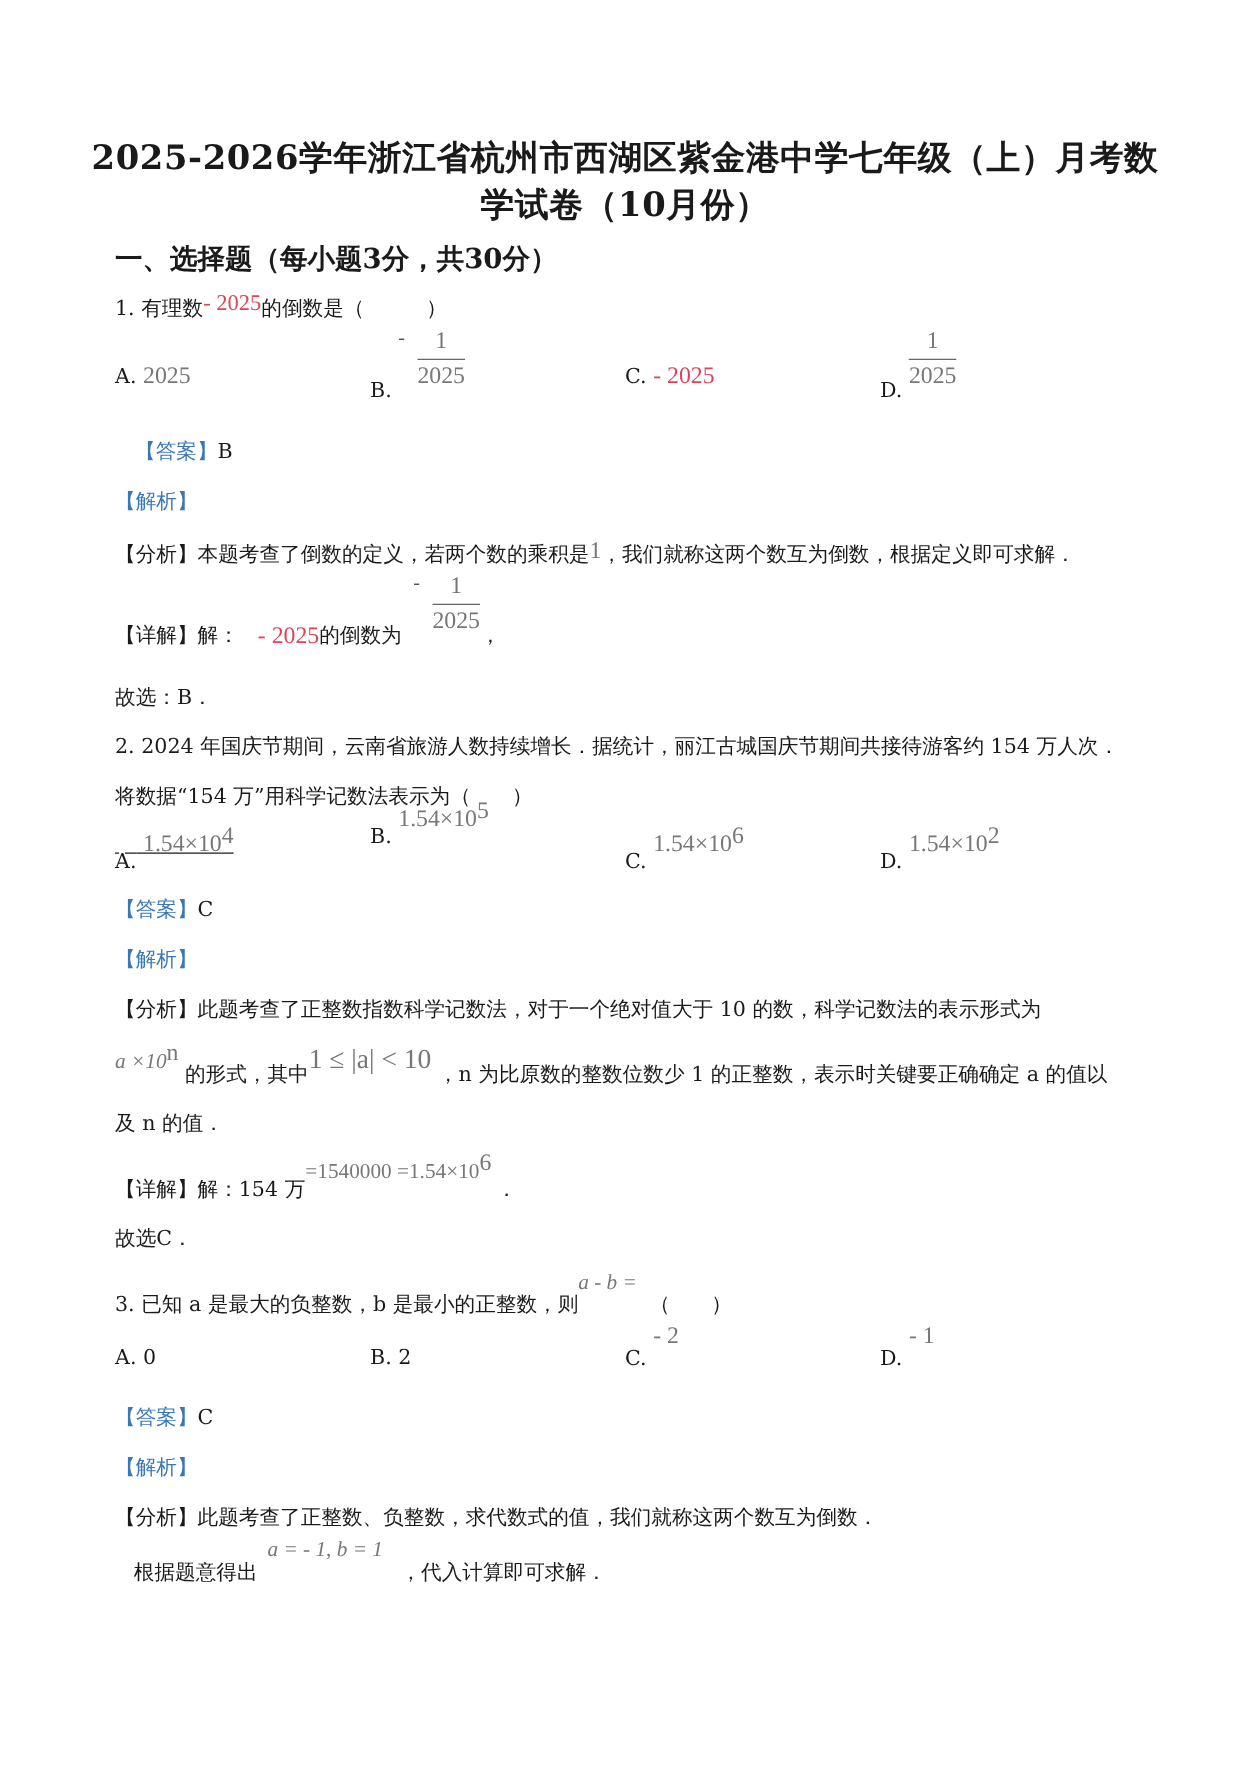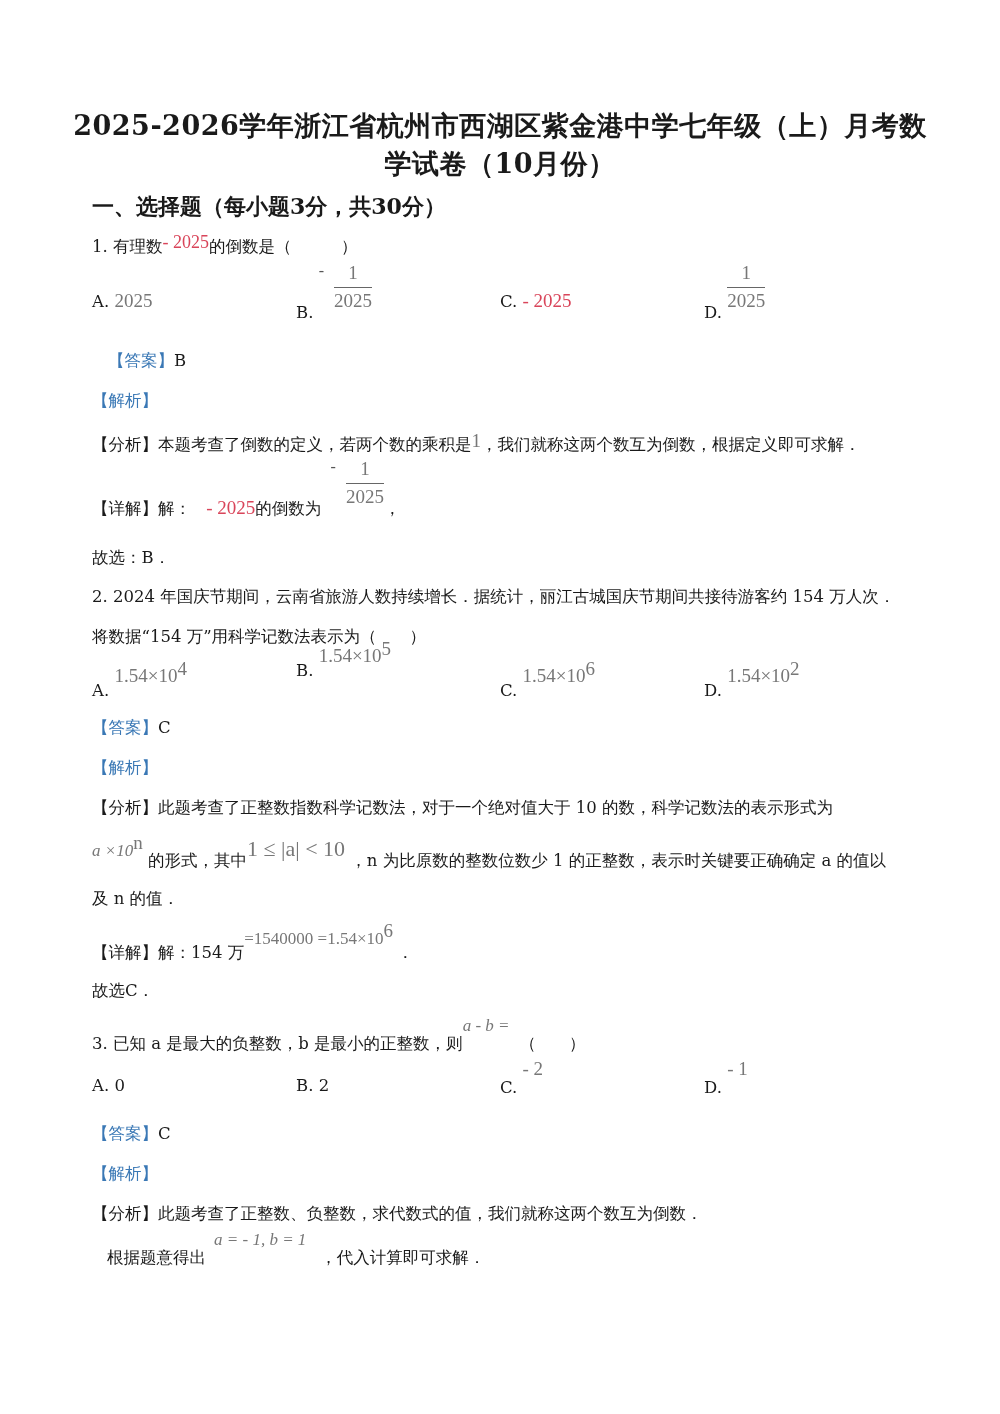--- a/index.html
+++ b/index.html
@@ -59,21 +59,21 @@
   <span class="minus" style="margin-left:4px;">-</span><span class="frac">
       <span class="num">1</span>
       <span class="bar"></span>
       <span>2025</span>
     </span><span style="vertical-align:-26px;">，</span>
 </div>
 <div class="abs txt" style="left:92px; top:547px;">故选：B．</div>
 
 <div class="abs txt" style="left:92px; top:586px;">2. 2024 年国庆节期间，云南省旅游人数持续增长．据统计，丽江古城国庆节期间共接待游客约 154 万人次．</div>
 <div class="abs txt" style="left:92px; top:626px;">将数据“154 万”用科学记数法表示为（　　）</div>
-<div class="abs txt" style="left:92px; top:658px;"><span style="vertical-align:-14px;">A.</span> <span class="math">1.54×10</span><sup class="math">4</sup></div>
+<div class="abs txt" style="left:92px; top:658px;text-decoration:underline;"><span style="vertical-align:-14px;">A.</span> <span class="math">1.54×10</span><sup class="math">4</sup></div>
 <div class="abs txt" style="left:296px; top:638px;text-align:right;"><span style="vertical-align:-14px;">B.</span> <span class="math">1.54×10</span><sup class="math">5</sup></div>
 <div class="abs txt" style="left:500px; top:658px;"><span style="vertical-align:-14px;">C.</span> <span class="math">1.54×10</span><sup class="math">6</sup></div>
 <div class="abs txt" style="left:704px; top:658px;"><span style="vertical-align:-14px;">D.</span> <span class="math">1.54×10</span><sup class="math">2</sup></div>
 
 <div class="abs txt" style="left:92px; top:717px;"><span class="blue">【答案】</span><span>C</span></div>
 <div class="abs txt blue" style="left:92px; top:757px;">【解析】</div>
 <div class="abs txt" style="left:92px; top:797px;"><span>【分析】</span><span>此题考查了正整数指数科学记数法，对于一个绝对值大于 10 的数，科学记数法的表示形式为</span></div>
 <div class="abs txt" style="left:92px; top:832px;">
   <span class="math it" style="font-size:17px;">a ×10</span><sup class="math">n</sup>
   <span style="vertical-align:-10px;">的形式，其中</span><span class="math" style="font-size:22px;">1 ≤ |a| &lt; 10</span>

